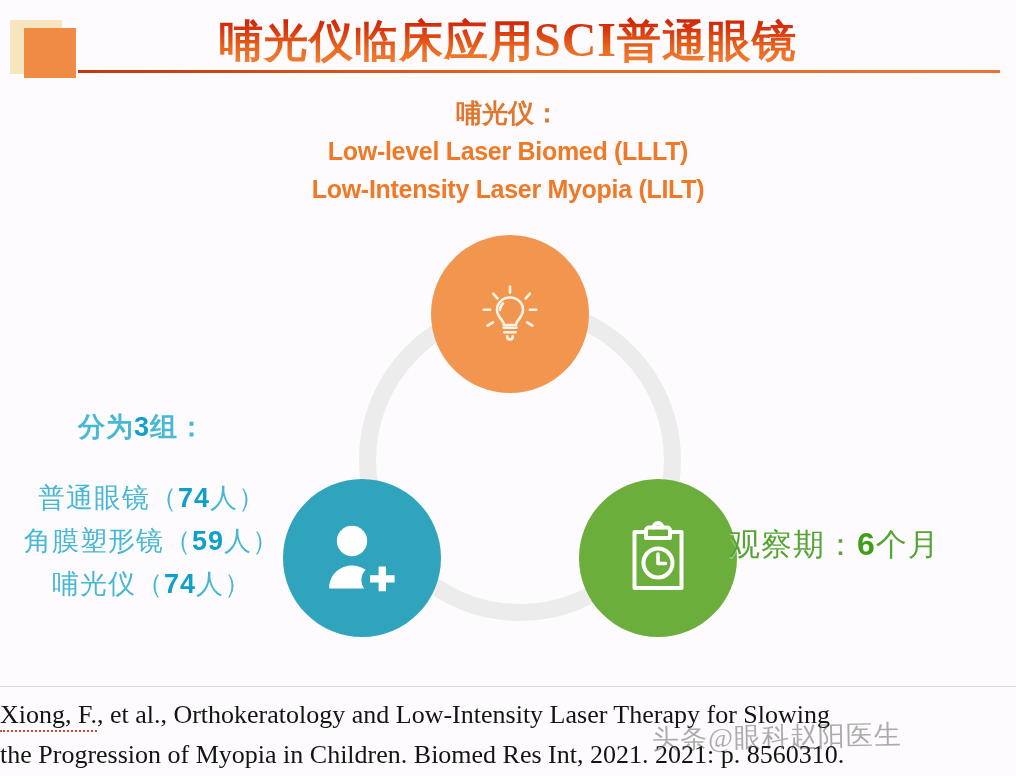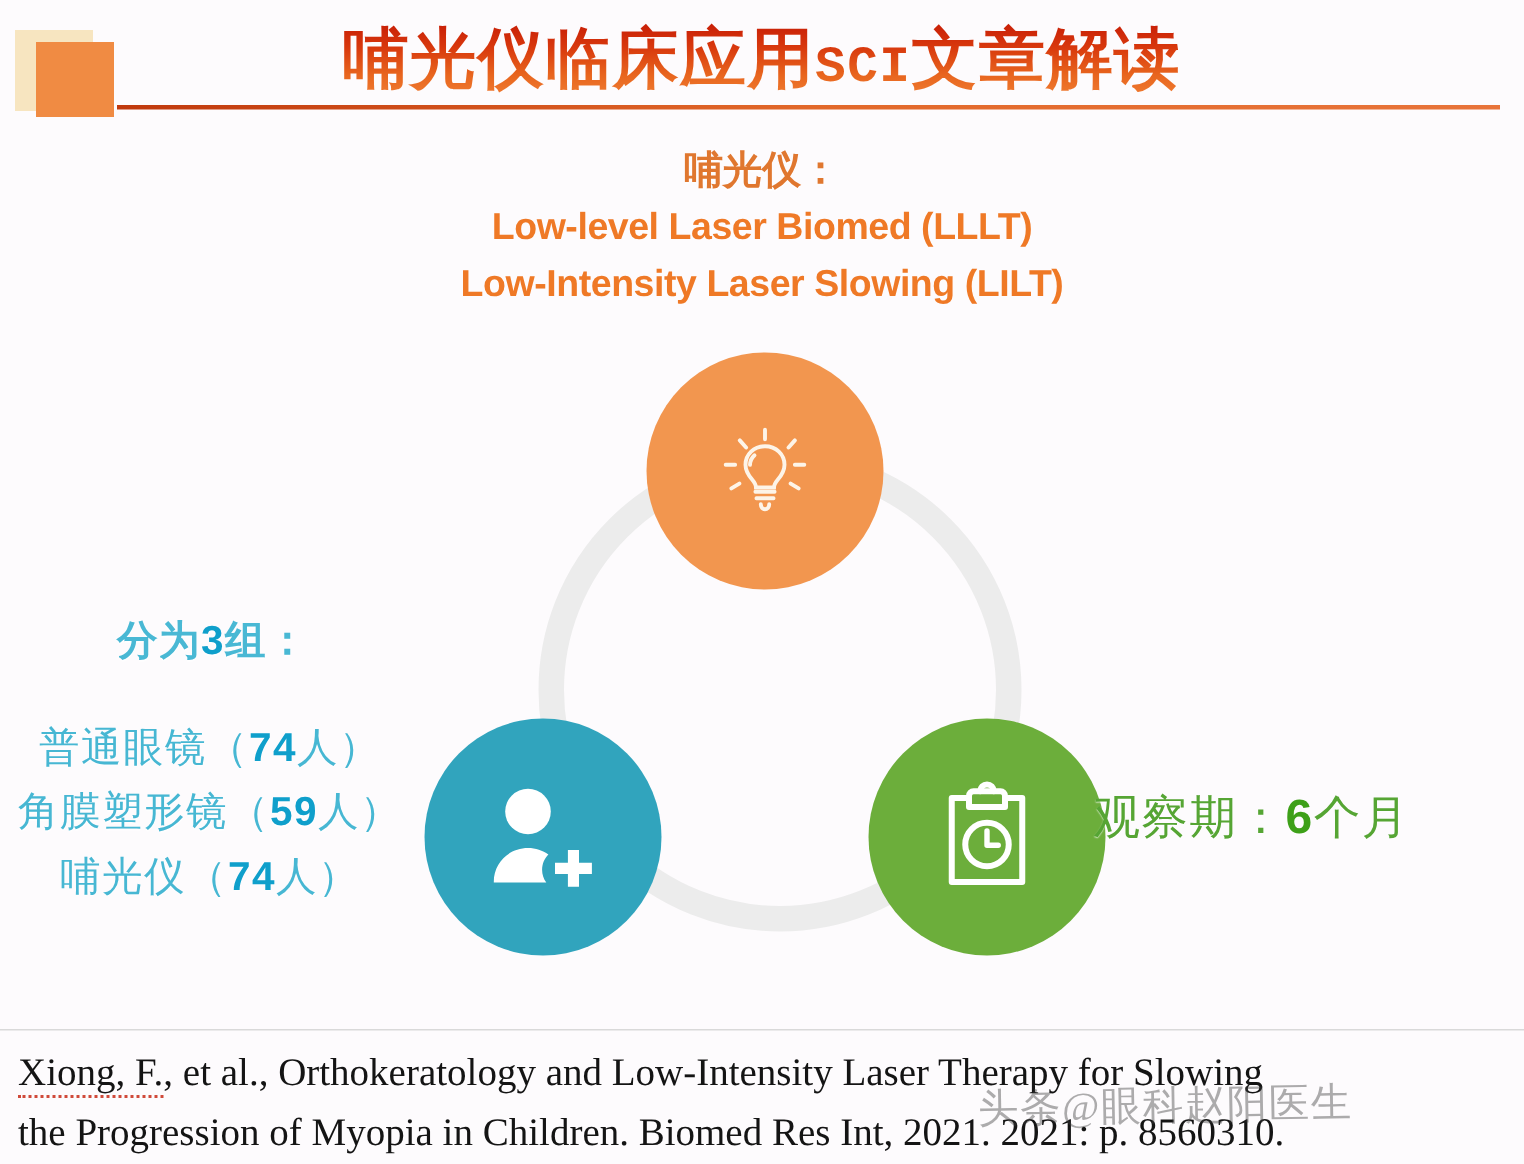--- a/index.html
+++ b/index.html
@@ -59,23 +59,23 @@
     letter-spacing: 1px;
     line-height: 52px;
     background: linear-gradient(180deg, #c61c06 0%, #d8380d 30%, #e8651e 62%, #f3883c 100%);
     -webkit-background-clip: text;
     background-clip: text;
     color: transparent;
     -webkit-text-fill-color: transparent;
     white-space: nowrap;
   }
   .title-text .latin {
-    font-family: Liberation Mono, monospace;
-    font-weight: bold;
-    font-size: 34px;
+    font-family: Liberation Serif, serif;
+    font-weight: bold;
+    font-size: 48px;
   }
   .title-rule {
     position: absolute;
     left: 78px;
     top: 70px;
     width: 922px;
     height: 3px;
     background: linear-gradient(90deg, #c0390d 0%, #e2682a 50%, #e8743a 100%);
   }
 
@@ -161,21 +161,21 @@
     text-shadow: 0 1px 1px rgba(255,255,255,0.8);
   }
   .groups-heading .num {
     color: #0f9fcb;
     font-family: "Liberation Sans", sans-serif;
     font-weight: bold;
     font-size: 27px;
   }
   .groups-list {
     position: absolute;
-    left: 0px;
+    left: 12px;
     top: 477px;
     width: 280px;
     text-align: center;
   }
   .group-item {
     font-family: "Liberation Serif", serif;
     font-size: 27px;
     color: #47b7d3;
     line-height: 43px;
     letter-spacing: 1px;
@@ -211,21 +211,21 @@
   .bottom-rule {
     position: absolute;
     left: 0;
     top: 686px;
     width: 1016px;
     height: 1px;
     background: #d9d9d9;
   }
   .citation {
     position: absolute;
-    left: 12px;
+    left: 0;
     top: 695px;
     width: 996px;
     font-family: "Liberation Serif", serif;
     font-size: 26px;
     color: #141414;
     line-height: 40px;
   }
   .cit-line { white-space: nowrap; }
   .cit-first {
     border-bottom: 2px dotted #d04a3a;
@@ -246,28 +246,28 @@
   }
 </style>
 </head>
 <body>
 
 <div class="slide">
 
   <div class="header">
     <div class="deco-square-back"></div>
     <div class="deco-square-front"></div>
-    <div class="title-text"><span>哺光仪临床应用</span><span class="latin">SCI</span><span>文章解读</span></div>
+    <div class="title-text"><span>哺光仪临床应用</span><span class="latin">SCI</span><span>普通眼镜</span></div>
     <div class="title-rule"></div>
   </div>
 
   <div class="sub-block">
     <div class="sub-line-cn">哺光仪：</div>
     <div class="sub-line-en">Low-level Laser Biomed (LLLT)</div>
-    <div class="sub-line-en">Low-Intensity Laser Slowing (LILT)</div>
+    <div class="sub-line-en">Low-Intensity Laser Myopia (LILT)</div>
   </div>
 
   <div class="diagram">
 
     <div class="ring"></div>
 
     <div class="node node-top">
       <span>
         <svg width="74" height="74" viewBox="0 0 74 74" fill="none" stroke="#fdf4e8" stroke-width="2.6" stroke-linecap="round">
           <path d="M37 20.5c-7.4 0-13 5.5-13 12.3 0 4.6 2.3 7.4 4.4 9.9 1.5 1.8 2.6 3.3 2.6 5.3h12c0-2 1.1-3.5 2.6-5.3 2.1-2.5 4.4-5.3 4.4-9.9 0-6.8-5.6-12.3-13-12.3z"></path>

